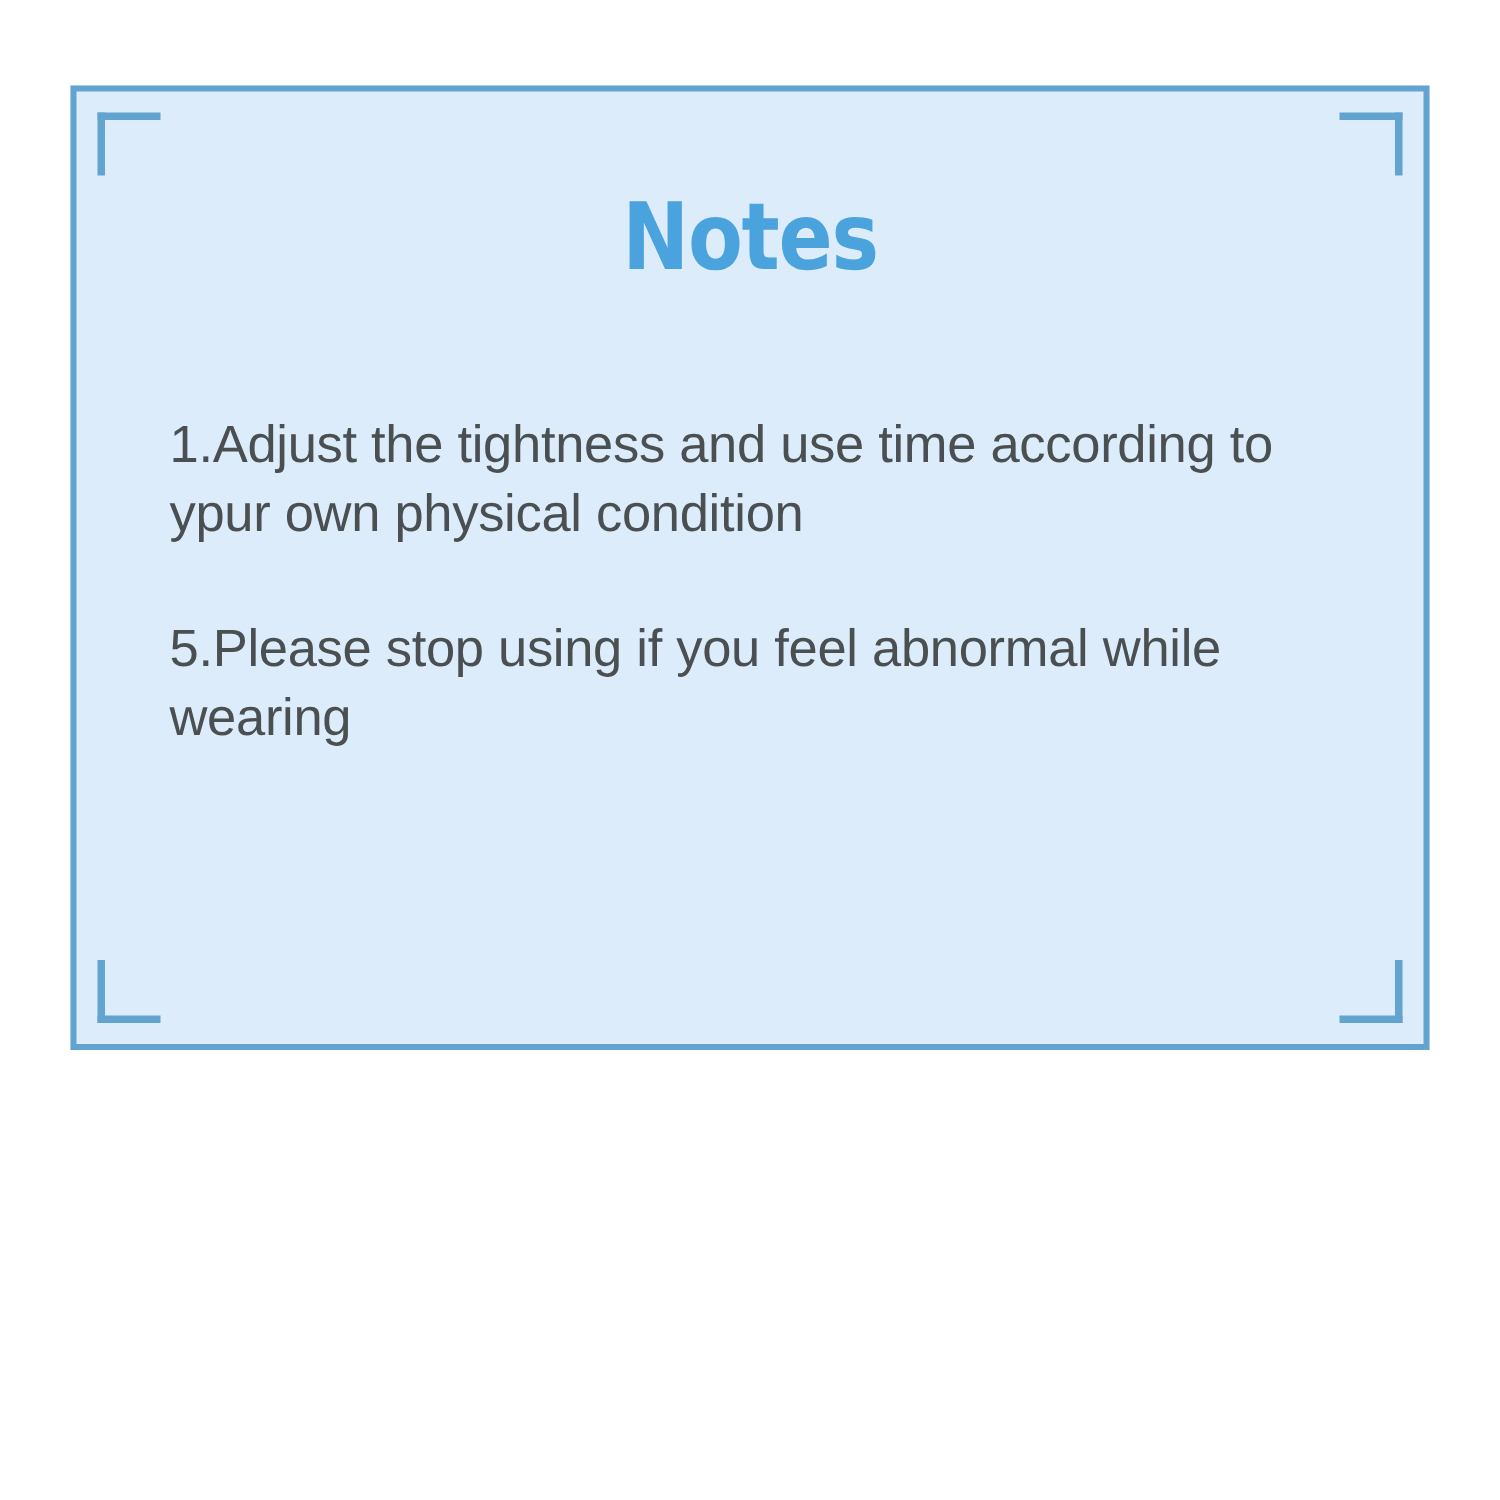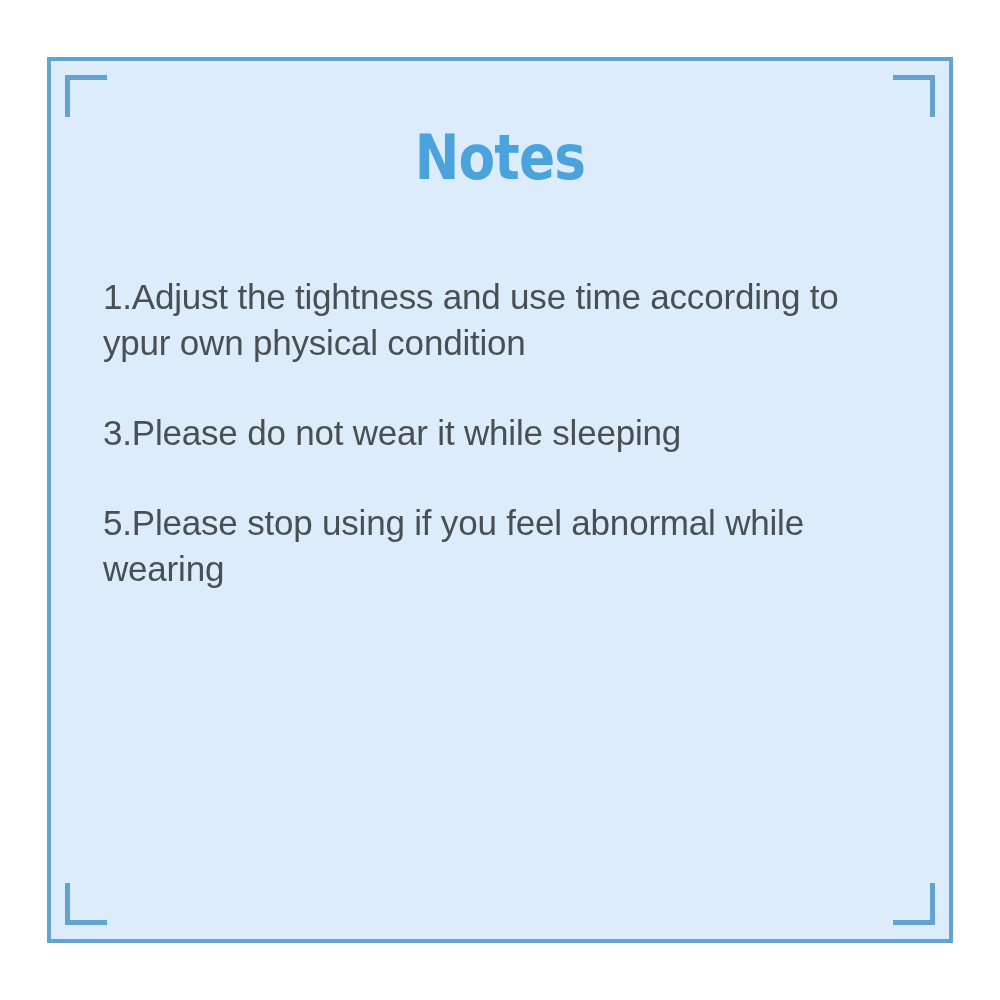--- a/index.html
+++ b/index.html
@@ -12,21 +12,21 @@
     background: #ffffff;
     font-family: "Liberation Sans", sans-serif;
     overflow: hidden;
   }
 
   #notes-card {
     position: absolute;
     left: 47px;
     top: 57px;
     width: 906px;
-    height: 886px;
+    height: 643px;
     box-sizing: border-box;
     background: #ddecfb;
     border: 4px solid #63a3cf;
   }
 
   
   .corner {
     position: absolute;
     width: 42px;
     height: 42px;
@@ -75,21 +75,21 @@
     font-family: "DejaVu Sans", sans-serif;
     font-weight: bold;
     font-size: 62px;
     letter-spacing: -1px;
     transform: scaleX(0.86);
     line-height: 1;
   }
 
   #notes-list {
     position: absolute;
-    left: 52px;
+    left: 62px;
     right: 52px;
     top: 178px;
   }
 
   .note-item {
     color: #4a4f52;
     font-family: "Liberation Sans", sans-serif;
     font-size: 35px;
     line-height: 46px;
     margin-bottom: 44px;
@@ -106,17 +106,16 @@
 
   <span class="corner tl"></span>
   <span class="corner tr"></span>
   <span class="corner bl"></span>
   <span class="corner br"></span>
 
   <div id="notes-title">Notes</div>
 
   <div id="notes-list">
     <p class="note-item">1.Adjust the tightness and use time according to ypur own physical condition</p>
-    <p class="note-item">3.Please do not wear it while sleeping</p>
     <p class="note-item">5.Please stop using if you feel abnormal while wearing</p>
   </div>
 
 </div>
 
 </body></html>

